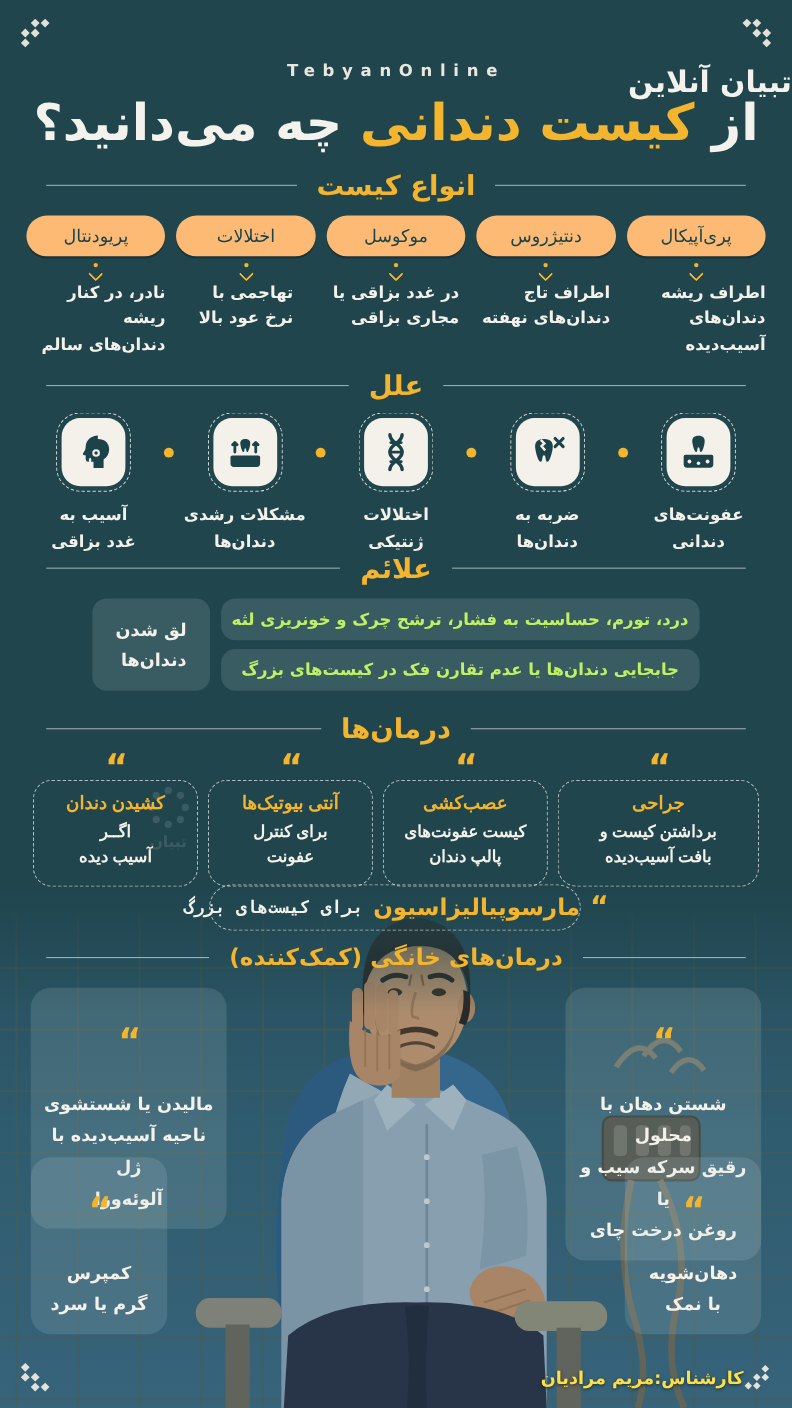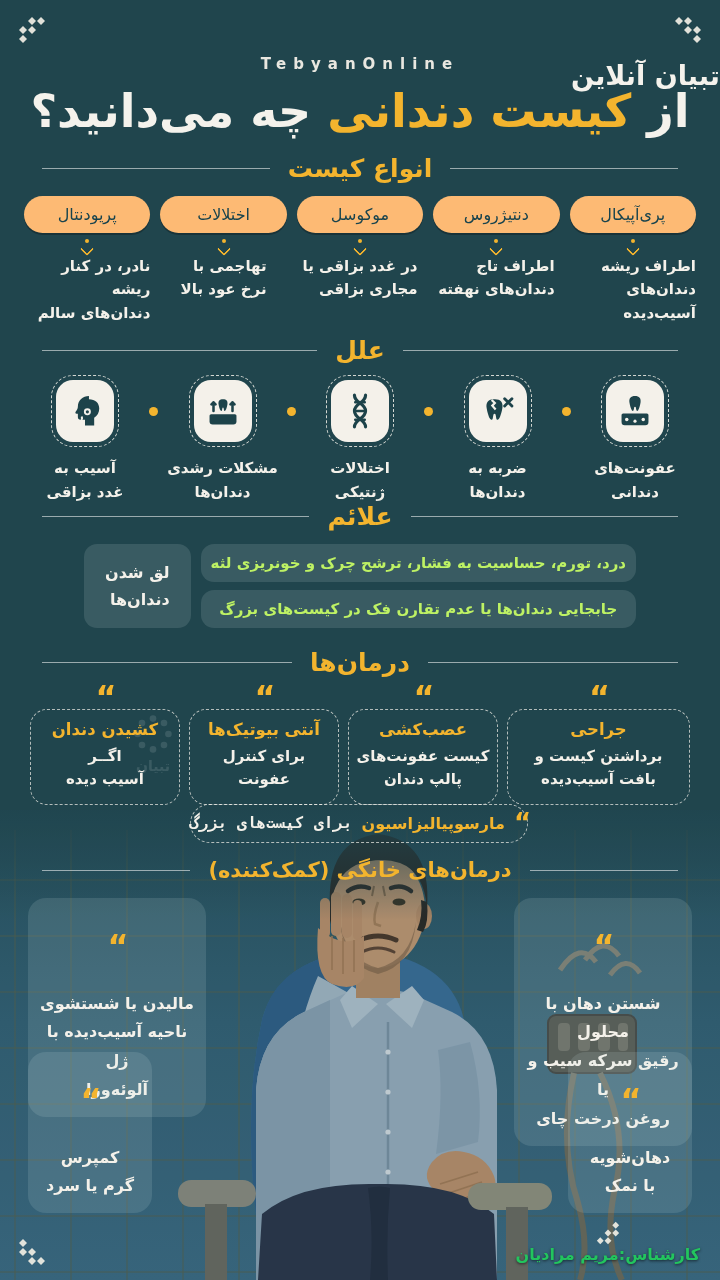--- a/index.html
+++ b/index.html
@@ -60,38 +60,38 @@
     display:flex;align-items:center;justify-content:center;color:#f4f1ea;
     font-weight:bold;font-size:16px;text-align:right;line-height:1.7;white-space:pre-line;}
   
   .treat{position:absolute;top:688px;right:30px;left:30px;display:flex;gap:9px;
     align-items:flex-start;z-index:5;}
   .treat-col{flex:1;display:flex;flex-direction:column;align-items:center;min-width:0;}
   .treat-col.wide{flex:1.22;}
   .q{color:#f3b42e;font-size:32px;font-weight:bold;line-height:.62;height:21px;
     text-align:center;letter-spacing:-2px;}
   .tbox{width:100%;border:1.6px dashed rgba(244,241,234,.7);border-radius:17px;
-    padding:10px 4px 12px;text-align:center;}
+    padding:10px 4px 12px;text-align:center;font-family:Liberation Serif, serif;}
   .tbox .t{color:#f3b42e;font-weight:bold;font-size:16.5px;margin-bottom:6px;white-space:nowrap;}
   .tbox .d{color:#f4f1ea;font-weight:bold;font-size:15px;line-height:1.55;white-space:pre-line;}
   .marsup{position:absolute;top:804px;right:192px;width:338px;z-index:5;
     border:1.6px dashed rgba(244,241,234,.7);border-radius:999px;padding:8px 14px;
     display:flex;align-items:center;justify-content:center;gap:9px;}
   .marsup .q{height:auto;font-size:26px;line-height:.8;}
-  .marsup .t{color:#f3b42e;font-weight:bold;font-size:16px;white-space:nowrap;}
+  .marsup .t{color:#f3b42e;font-weight:bold;font-size:21px;white-space:nowrap;}
   .marsup .d{color:#f4f1ea;font-weight:bold;font-size:16px;white-space:nowrap;font-family:Liberation Mono, monospace;}
   
   .hbox{position:absolute;background:rgba(205,224,227,.14);border-radius:18px;
     padding:10px 10px 12px;text-align:center;color:#f4f1ea;font-weight:bold;
     font-size:16px;line-height:1.8;white-space:pre-line;z-index:5;}
   .hbox .q{display:block;height:24px;}
   
   .credit{position:absolute;bottom:16px;right:20px;display:flex;align-items:center;
-    gap:0;z-index:6;color:#22c55e;font-weight:bold;font-size:16px;
-    text-shadow:0 1px 3px rgba(0,0,0,.6);flex-direction:column;}
+    gap:0;z-index:6;color:#fde047;font-weight:bold;font-size:16px;
+    text-shadow:0 1px 3px rgba(0,0,0,.6);}
   
   .wm{position:absolute;left:120px;top:712px;width:66px;opacity:.13;z-index:4;
     text-align:center;color:#e6eef0;font-weight:bold;}
   .wm .wm-txt{font-size:14px;margin-top:-2px;}
   
   .photo{position:absolute;left:0;top:790px;width:720px;height:490px;z-index:1;}
 </style>
 </head>
 <body>
 

